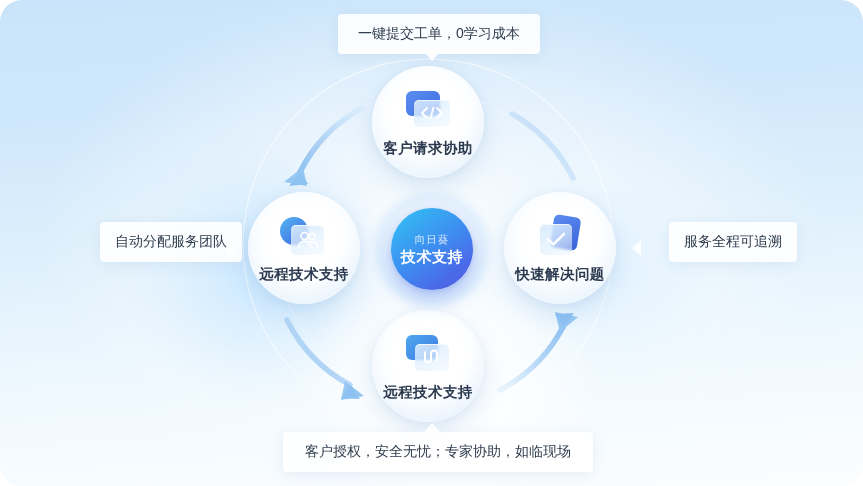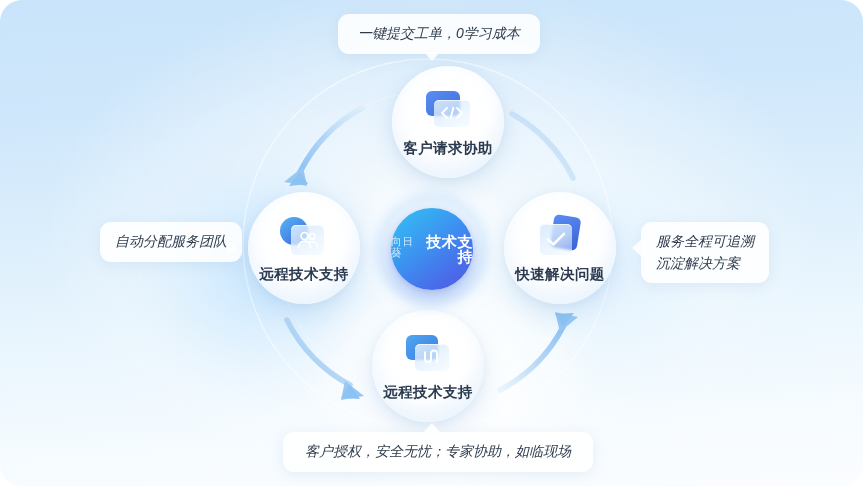--- a/index.html
+++ b/index.html
@@ -90,21 +90,21 @@
   }
   .node .label {
     font-size: 14.5px;
     font-weight: bold;
     color: #2b3a4f;
     letter-spacing: 0.4px;
     line-height: 1;
     white-space: nowrap;
   }
 
-  #node-top    { left: 392px; top: 66px;  width: 112px; height: 112px; }
+  #node-top    { left: 372px; top: 66px;  width: 112px; height: 112px; }
   #node-left   { left: 248px; top: 192px; width: 112px; height: 112px; }
   #node-right  { left: 504px; top: 192px; width: 112px; height: 112px; }
   #node-bottom { left: 372px; top: 310px; width: 112px; height: 112px; }
 
   
   .ic-base {
     position: absolute;
     border-radius: 6px;
   }
   .ic-glass {
@@ -185,21 +185,21 @@
     background: linear-gradient(143deg,
         #3fc0f4 0%,
         #36b0f2 18%,
         #3d8ff0 48%,
         #4a6ae9 78%,
         #4f5fe0 100%);
     box-shadow:
       0 8px 20px rgba(62,110,230,0.38),
       0 2px 6px rgba(62,110,230,0.22);
     display: flex;
-    flex-direction: row;
+    flex-direction: column;
     align-items: center;
     justify-content: center;
   }
   #center .c-sub {
     font-size: 10.5px;
     color: rgba(255,255,255,0.82);
     line-height: 1;
     margin-bottom: 5px;
     letter-spacing: 1px;
   }
@@ -209,37 +209,36 @@
     color: #ffffff;
     line-height: 1;
     letter-spacing: 0.6px;
     text-align: right;
   }
 
   
   .callout {
     position: absolute;
     background: rgba(255,255,255,0.88);
-    border-radius: 11px;
+    border-radius: 4px;
     box-shadow: 0 3px 14px rgba(125,165,205,0.16);
     color: #2f3c4d;
     font-size: 14px;
     line-height: 1.55;
     padding: 9px 15px;
     white-space: nowrap;
-    font-style: italic;
   }
   .callout .ln { display: block; }
 
   #callout-top {
     left: 338px; top: 14px;
     padding: 9px 20px;
   }
   #callout-left  { left: 100px; top: 222px; }
-  #callout-right { left: 641px; top: 222px; }
+  #callout-right { left: 669px; top: 222px; }
   #callout-bottom {
     left: 283px; top: 432px;
     padding: 9px 22px;
   }
 
   .tail {
     position: absolute;
     width: 0; height: 0;
   }
   #tail-top {
@@ -395,21 +394,20 @@
   </div>
   <div class="tail" id="tail-top"></div>
 
   <div class="callout" id="callout-left">
     <span class="ln">自动分配服务团队</span>
   </div>
   <div class="tail" id="tail-left"></div>
 
   <div class="callout" id="callout-right">
     <span class="ln">服务全程可追溯</span>
-    <span class="ln">沉淀解决方案</span>
   </div>
   <div class="tail" id="tail-right"></div>
 
   <div class="callout" id="callout-bottom">
     <span class="ln">客户授权，安全无忧；专家协助，如临现场</span>
   </div>
   <div class="tail" id="tail-bottom"></div>
 
 </div>
 

